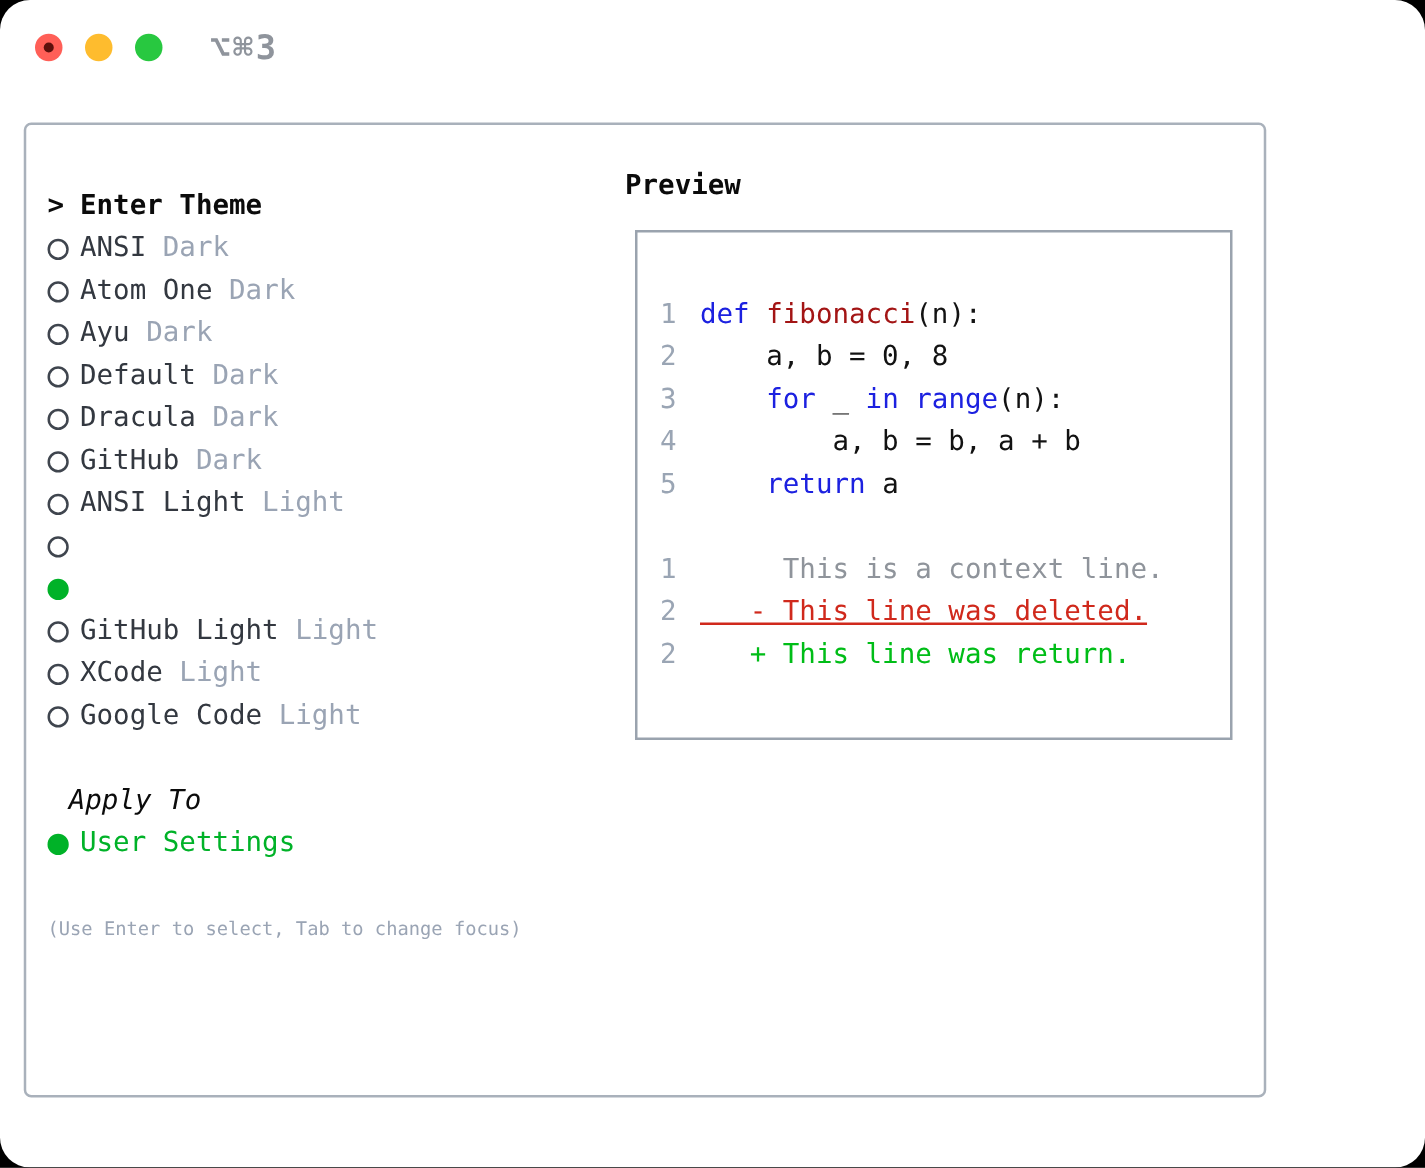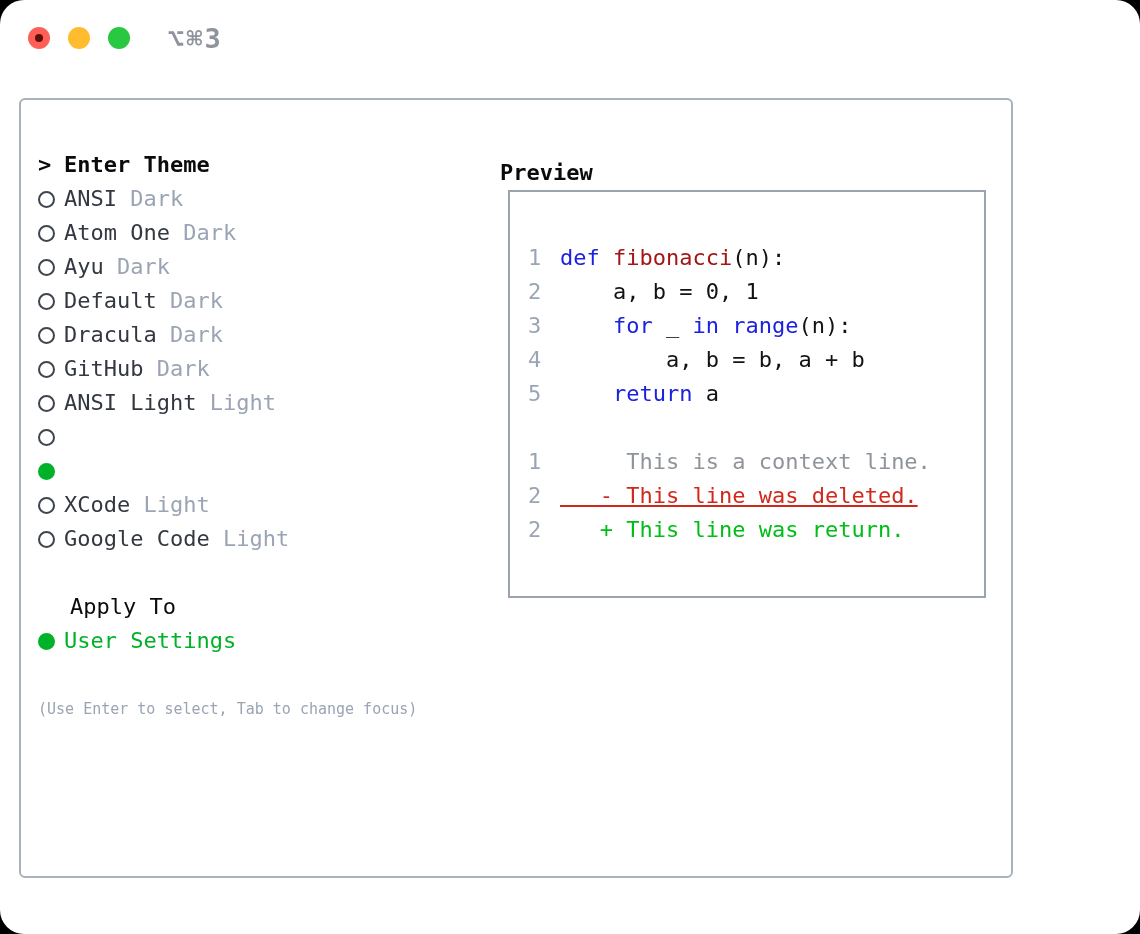--- a/index.html
+++ b/index.html
@@ -15,39 +15,39 @@
                   background:var(--traffic-red-dot);}
   .light.yellow{background:var(--traffic-yellow);}
   .light.green{background:var(--traffic-green);}
   .titletext{position:absolute;left:168px;top:23px;font-size:27px;font-weight:bold;
              color:var(--titlebar-gray);letter-spacing:2px;}
 
   
   .panel{position:absolute;left:19px;top:98px;width:994px;height:780px;box-sizing:border-box;
          border:2px solid var(--panel-border);border-radius:6px;background:#fff;}
   .col-left{position:absolute;left:17px;top:48px;width:440px;}
-  .col-right{position:absolute;left:479px;top:56px;}
+  .col-right{position:absolute;left:479px;top:32px;}
 
   .row{height:34px;display:flex;align-items:center;font-size:22px;line-height:34px;
        white-space:pre;color:var(--item-text);}
   .spacer{height:34px;}
   .caret{display:inline-block;width:26px;font-weight:bold;color:var(--heading-text);}
   .h{font-weight:bold;color:var(--heading-text);}
   .radio{box-sizing:content-box;width:13px;height:13px;border:2px solid var(--radio-ring);
          border-radius:50%;margin-right:9px;flex:0 0 auto;}
   .radio.on{border-color:var(--accent-green);background:var(--accent-green);}
   .item .variant{color:var(--muted-gray);}
   .item.selected .label{color:var(--accent-green);}
   .item.selected .variant{color:var(--muted-gray);}
-  .apply-header{margin-left:32px;color:var(--heading-text);}
+  .apply-header{margin-left:17px;color:var(--heading-text);font-style:italic;}
   .hint{width:430px;font-size:15px;line-height:34px;color:var(--muted-gray);
         white-space:normal;word-wrap:break-word;}
 
   
-  .preview-box{box-sizing:border-box;margin-left:8px;width:478px;height:408px;
+  .preview-box{box-sizing:border-box;margin-left:8px;margin-top:18px;width:478px;height:408px;
                border:2px solid var(--preview-border);background:#fff;
                padding:49px 16px 0 18px;overflow:hidden;}
   .pline{height:34px;font-size:22px;line-height:34px;white-space:pre;}
   .ln{display:inline-block;width:32px;color:var(--linenum-gray);}
   .pl{color:var(--code-text);}
   .kw{color:var(--keyword-blue);}
   .fn{color:var(--function-red);}
   .ctx{color:var(--context-gray);text-align:right;}
   .del{color:var(--deleted-red);text-decoration:underline;}
   .add{color:var(--added-green);}
@@ -77,20 +77,21 @@
         <div id="theme-list">
             <div class="row item"><span class="radio"></span><span class="label">ANSI<span class="variant"> Dark</span></span></div>
             <div class="row item"><span class="radio"></span><span class="label">Atom One<span class="variant"> Dark</span></span></div>
             <div class="row item"><span class="radio"></span><span class="label">Ayu<span class="variant"> Dark</span></span></div>
             <div class="row item"><span class="radio"></span><span class="label">Default<span class="variant"> Dark</span></span></div>
             <div class="row item"><span class="radio"></span><span class="label">Dracula<span class="variant"> Dark</span></span></div>
             <div class="row item"><span class="radio"></span><span class="label">GitHub<span class="variant"> Dark</span></span></div>
             <div class="row item"><span class="radio"></span><span class="label">ANSI Light<span class="variant"> Light</span></span></div>
             <div class="row item"><span class="radio"></span></div>
             <div class="row item selected"><span class="radio on"></span></div>
+            <div class="row item"><span class="radio"></span><span class="label">GitHub Light<span class="variant"> Light</span></span></div>
             <div class="row item"><span class="radio"></span><span class="label">XCode<span class="variant"> Light</span></span></div>
             <div class="row item"><span class="radio"></span><span class="label">Google Code<span class="variant"> Light</span></span></div>
           </div>
 
         <div class="spacer"></div>
         <div class="row apply-header">Apply To</div>
 
         <div id="apply-list">
             <div class="row item selected"><span class="radio on"></span><span class="label">User Settings</span></div>
           </div>
@@ -98,21 +99,21 @@
         <div class="spacer"></div>
         <div class="hint">(Use Enter to select, Tab to change focus)</div>
       </div>
 
       <div class="col-right">
         <div class="row">
           <span class="h">Preview</span>
         </div>
         <div class="preview-box" id="preview-lines">
             <div class="pline"><span class="ln">1</span><span class="codeseg"><span class="kw">def</span><span class="pl"> </span><span class="fn">fibonacci</span><span class="pl">(n):</span></span></div>
-            <div class="pline"><span class="ln">2</span><span class="codeseg"><span class="pl">    a, b = 0, 1</span></span></div>
+            <div class="pline"><span class="ln">2</span><span class="codeseg"><span class="pl">    a, b = 0, 8</span></span></div>
             <div class="pline"><span class="ln">3</span><span class="codeseg"><span class="pl">    </span><span class="kw">for</span><span class="pl"> _ </span><span class="kw">in</span><span class="pl"> </span><span class="kw">range</span><span class="pl">(n):</span></span></div>
             <div class="pline"><span class="ln">4</span><span class="codeseg"><span class="pl">        a, b = b, a + b</span></span></div>
             <div class="pline"><span class="ln">5</span><span class="codeseg"><span class="pl">    </span><span class="kw">return</span><span class="pl"> a</span></span></div>
             <div class="pline"><span class="ln"></span><span class="codeseg"></span></div>
             <div class="pline"><span class="ln">1</span><span class="codeseg"><span class="ctx">     This is a context line.</span></span></div>
             <div class="pline"><span class="ln">2</span><span class="codeseg"><span class="del">   - This line was deleted.</span></span></div>
             <div class="pline"><span class="ln">2</span><span class="codeseg"><span class="add">   + This line was return.</span></span></div>
           </div>
       </div>
 

